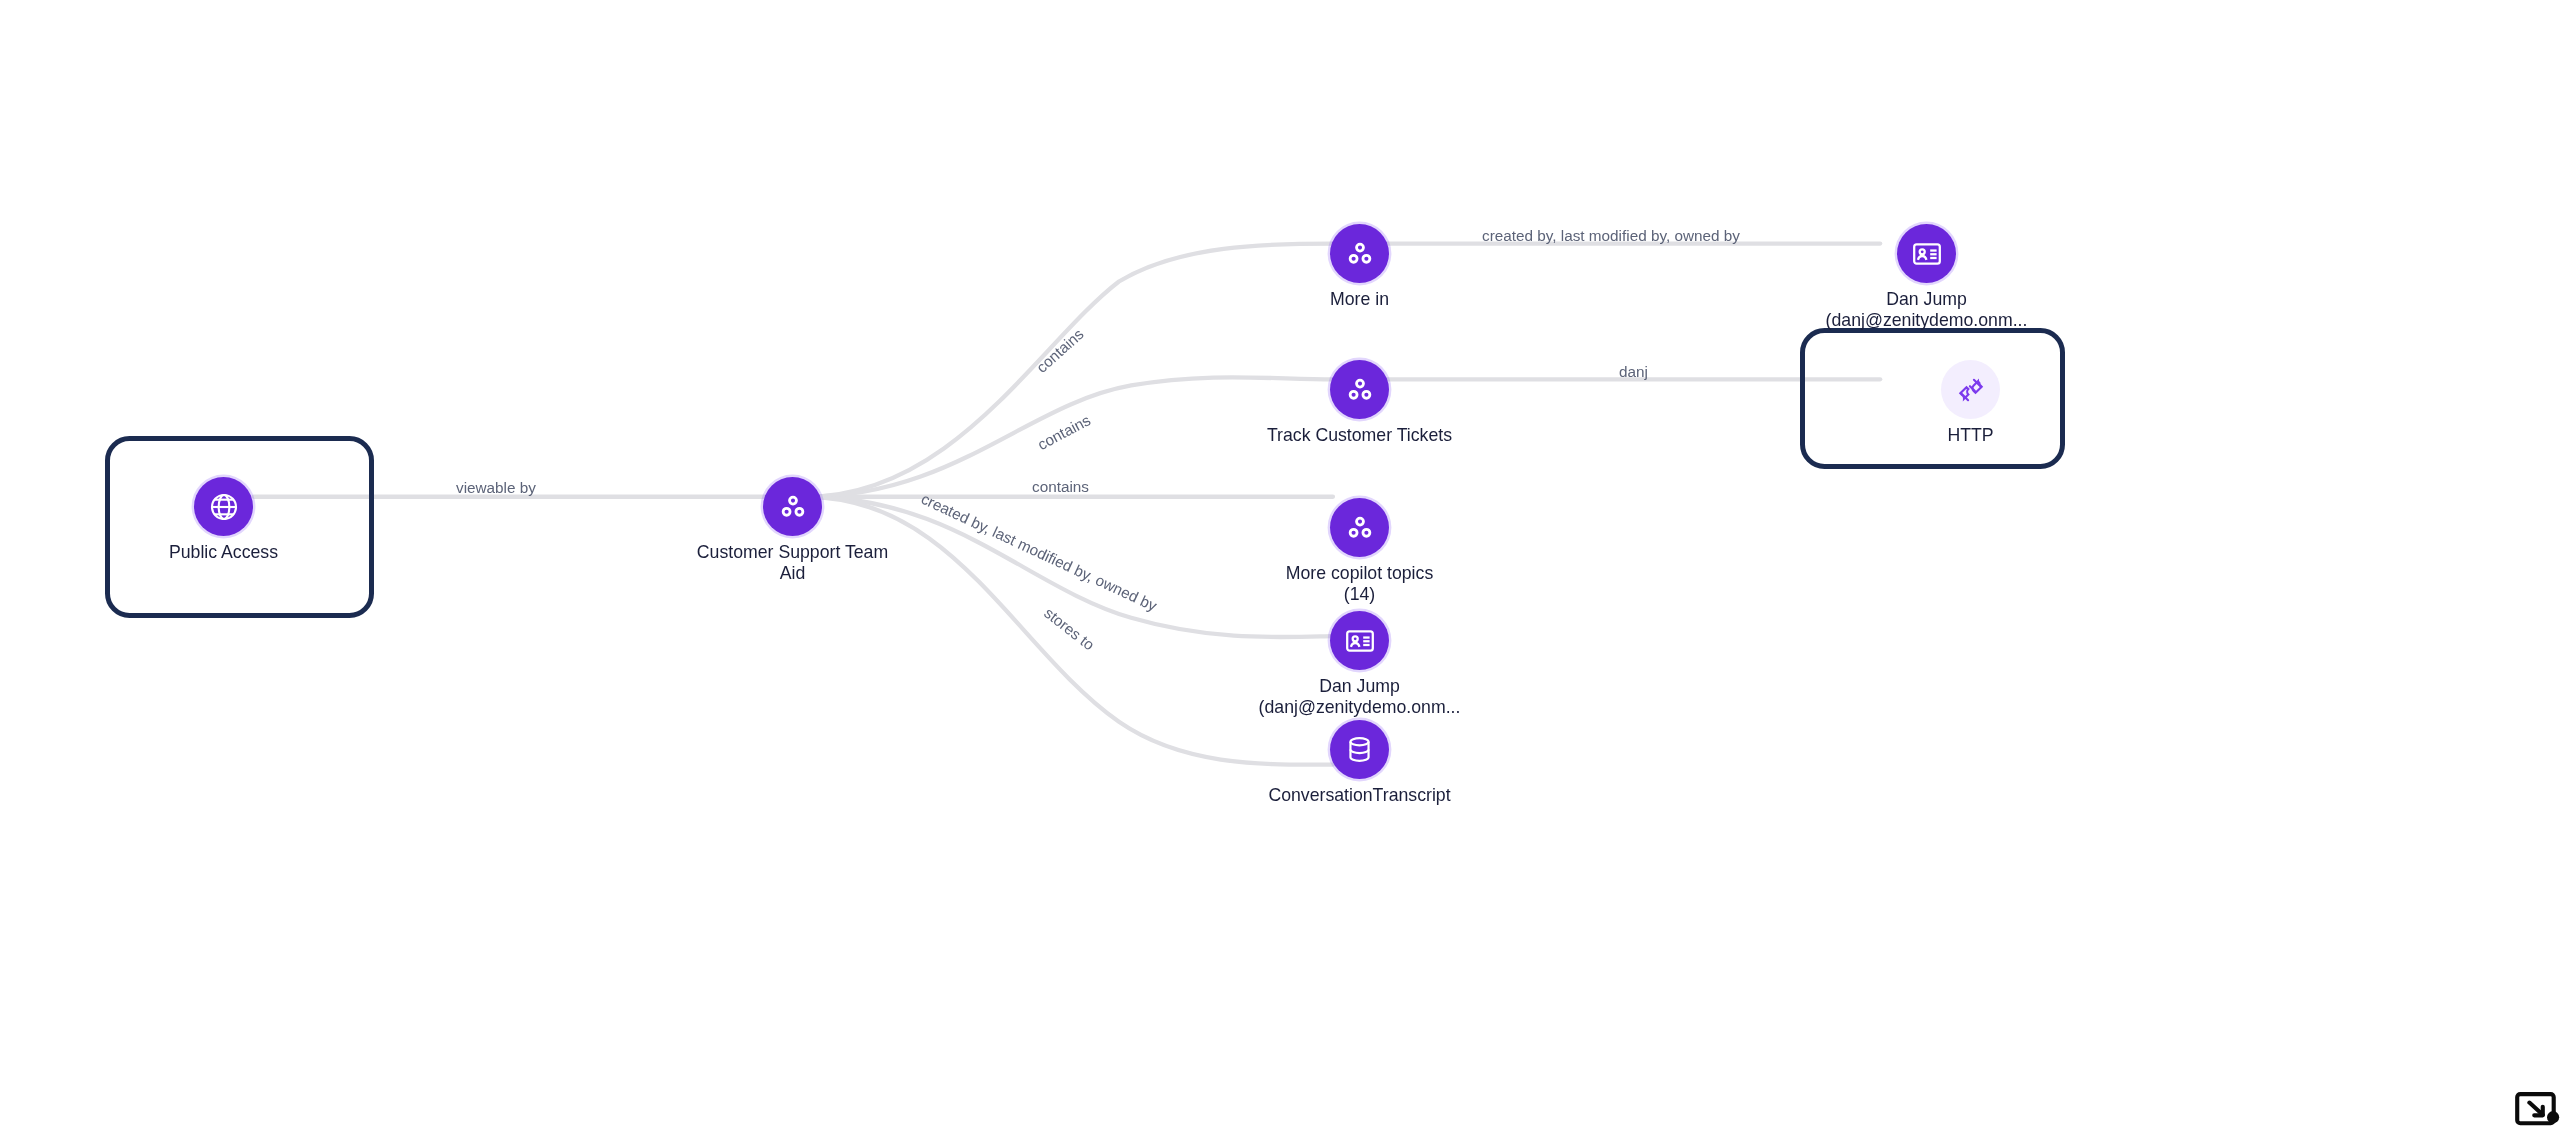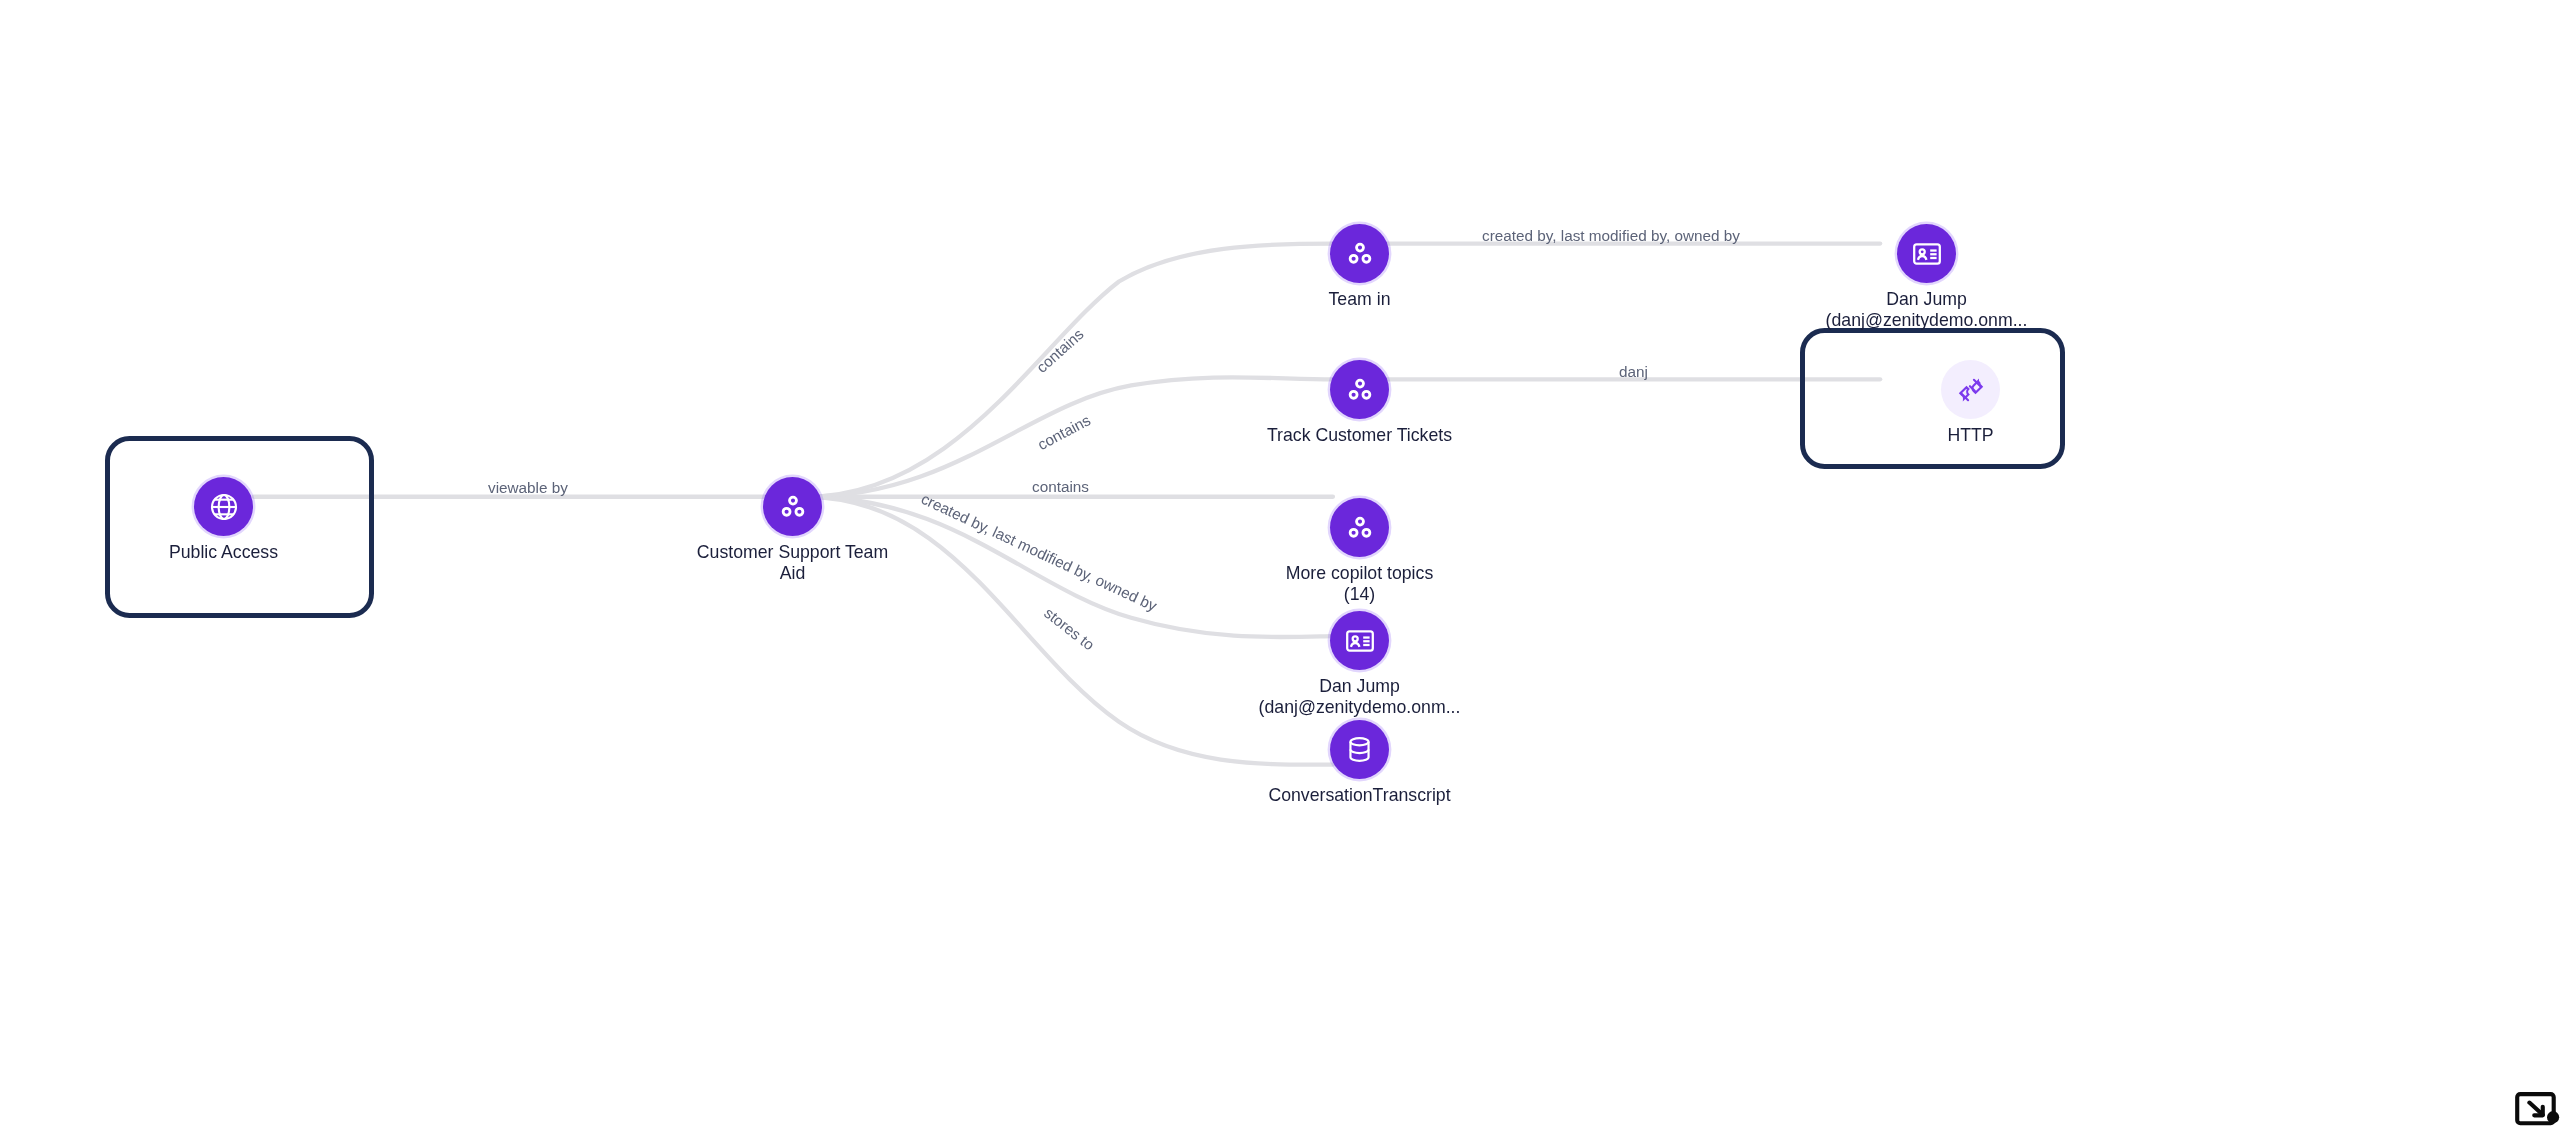--- a/index.html
+++ b/index.html
@@ -134,21 +134,21 @@
 </div>
 
 <div class="node" style="left:1360px; top:224px;">
   <div class="node-icon">
     <svg width="32" height="32" viewBox="0 0 24 24" fill="none" stroke="#ffffff" stroke-width="2.1">
       <circle cx="12" cy="7.2" r="2.6"></circle>
       <circle cx="7.2" cy="15.6" r="2.6"></circle>
       <circle cx="16.8" cy="15.6" r="2.6"></circle>
     </svg>
   </div>
-  <div class="node-label">Team in</div>
+  <div class="node-label">More in</div>
 </div>
 
 <div class="node" style="left:1360px; top:360px;">
   <div class="node-icon">
     <svg width="32" height="32" viewBox="0 0 24 24" fill="none" stroke="#ffffff" stroke-width="2.1">
       <circle cx="12" cy="7.2" r="2.6"></circle>
       <circle cx="7.2" cy="15.6" r="2.6"></circle>
       <circle cx="16.8" cy="15.6" r="2.6"></circle>
     </svg>
   </div>
@@ -214,21 +214,21 @@
       <path d="M14.2 4.4 L19.6 9.8"></path>
       <path d="M4.4 14.2 L9.8 19.6"></path>
       <path d="M17.2 5.4 L14 8.6 a2.9 2.9 0 0 0 0 4.1 l1.4 1.4 4.6-4.6 -1.4-1.4 a2.9 2.9 0 0 0 -1.4-2.5z"></path>
       <path d="M6.8 18.6 L10 15.4 a2.9 2.9 0 0 1 0-4.1 L8.6 9.9 4 14.5 l1.4 1.4 a2.9 2.9 0 0 1 1.4 2.7z"></path>
       <path d="M11.2 9.1 L14.9 12.8"></path>
     </svg>
   </div>
   <div class="node-label">HTTP</div>
 </div>
 
-<div class="edge-label" style="left:456px; top:479px;margin-left:32px;">viewable by</div>
+<div class="edge-label" style="left:456px; top:479px;">viewable by</div>
 
 <div class="edge-label" style="left:1039px; top:361px; transform: rotate(-42deg);">contains</div>
 
 <div class="edge-label" style="left:1039px; top:437px; transform: rotate(-28deg);">contains</div>
 
 <div class="edge-label" style="left:1032px; top:478px;">contains</div>
 
 <div class="edge-label" style="left:922px; top:489px; transform: rotate(25deg);">created by, last modified by, owned by</div>
 
 <div class="edge-label" style="left:1046px; top:602px; transform: rotate(38deg);">stores to</div>

